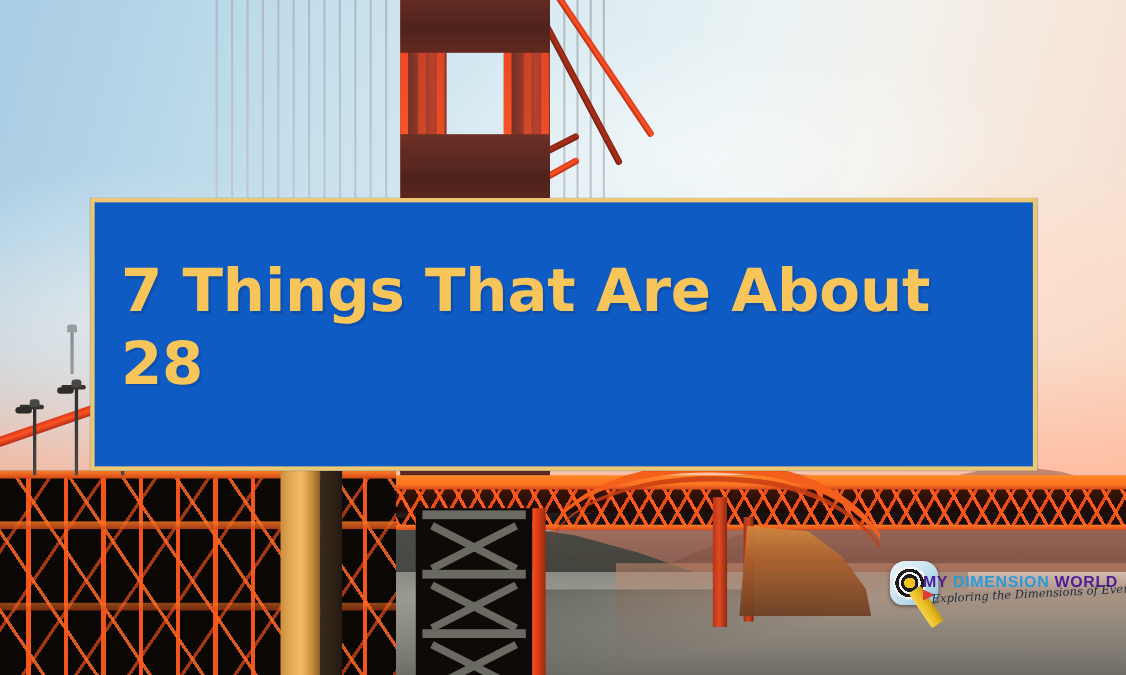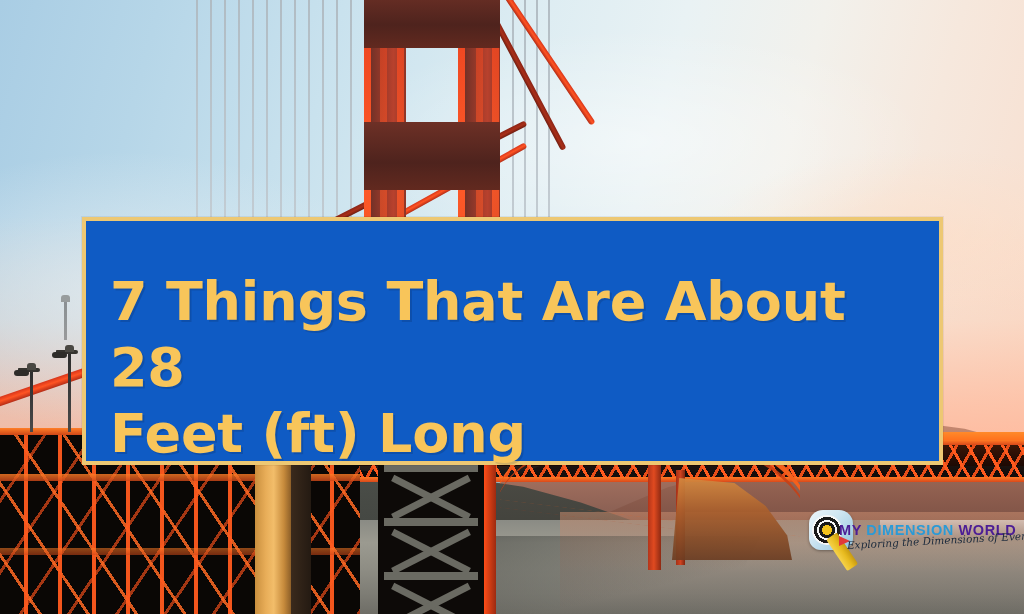--- a/index.html
+++ b/index.html
@@ -288,21 +288,20 @@
 
   
   .banner {
     position: absolute;
     left: 82px; top: 180px;
     width: 861px; height: 248px;
     background: #0f5bc4;
     border: 4px solid #edc873;
     box-sizing: border-box;
     box-shadow: 0 0 0 1px rgba(0,0,0,0.06);
-    margin-top: 37px;
   }
   .banner-inner {
     position: absolute;
     left: 24px;
     top: 48px;
     right: 18px;
   }
   .headline {
     margin: 0;
     color: #f8c55a;
@@ -498,21 +497,20 @@
     <div class="pylon-right"></div>
     <div class="pylon-right2"></div>
     <div class="bluff"></div>
 
   </div>
 
   <div class="banner">
     <div class="banner-inner">
       <h1 class="headline">
         <span>7 Things That Are About 28</span>
-        <span class="l2">Feet (ft) Long</span>
       </h1>
     </div>
   </div>
 
   <div class="logo">
     <div class="tape-body">
       <div class="tape-rings"></div>
     </div>
     <div class="tape-strip"></div>
     <div class="tape-hook"></div>

